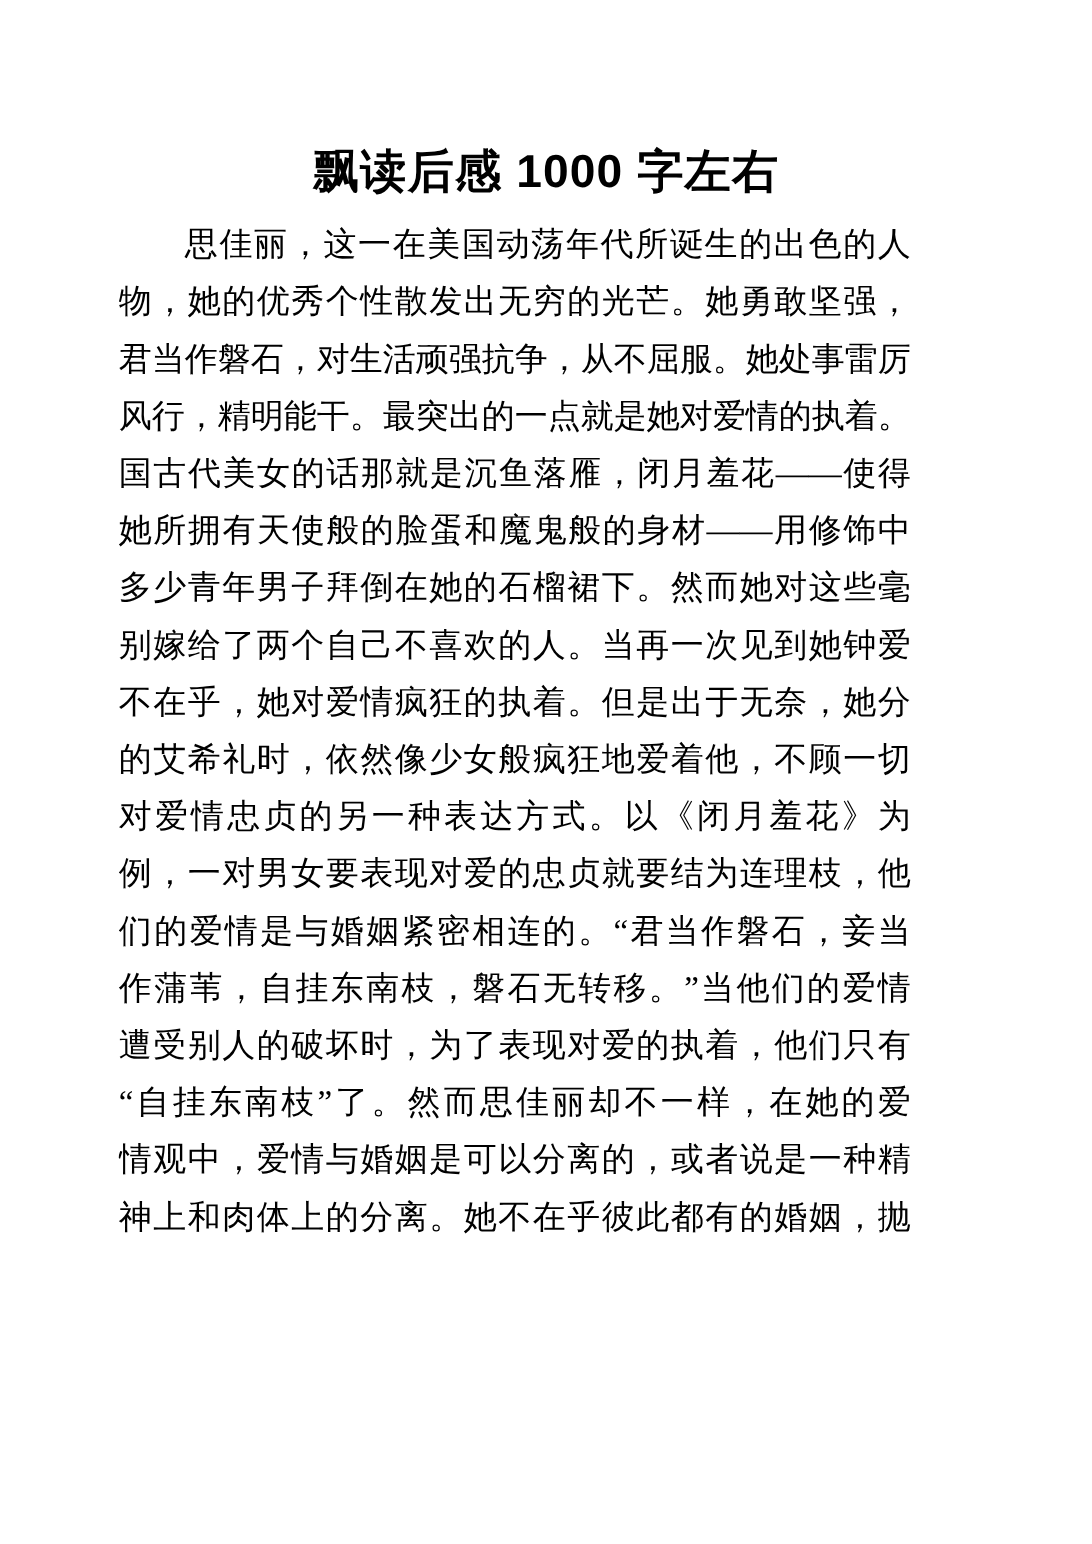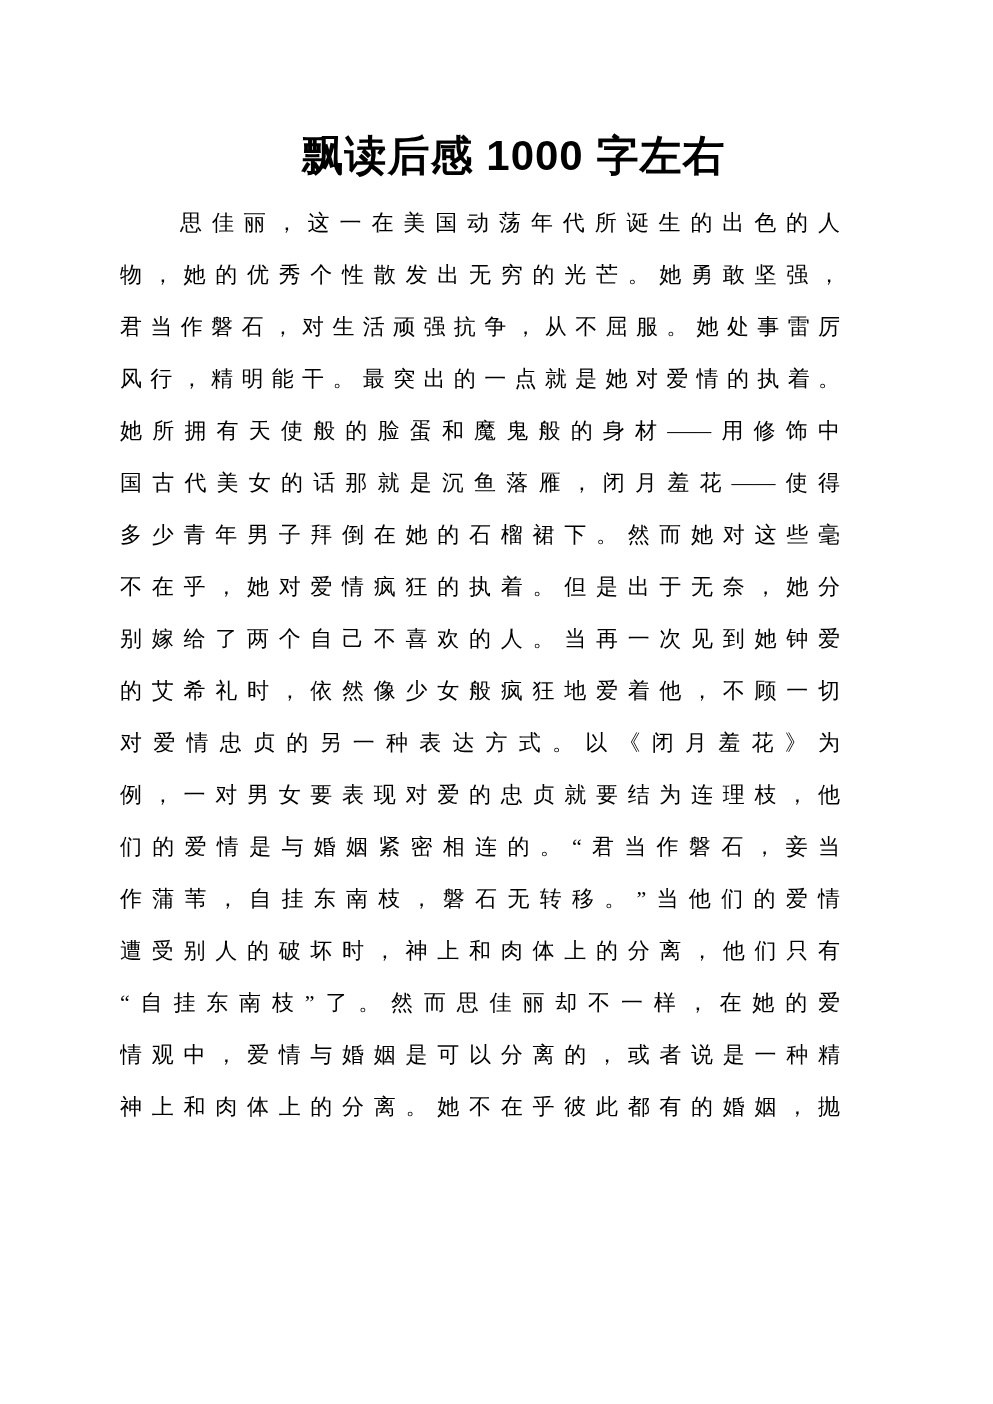--- a/index.html
+++ b/index.html
@@ -5,37 +5,36 @@
   * { margin: 0; padding: 0; box-sizing: border-box; }
   html, body { background: #ffffff; }
   .page {
     position: relative;
     width: 993px;
     height: 1404px;
     margin: 0 auto;
     background: #ffffff;
     color: #000000;
     overflow: hidden;
-    padding-left: 34px;
   }
   .doc-title {
     padding-top: 130px;
     text-align: center;
     font-family: "Liberation Sans", "DejaVu Sans", sans-serif;
     font-weight: bold;
     font-size: 42px;
     line-height: 52px;
     color: #000000;
     letter-spacing: 1px;
   }
   .doc-body {
-    margin: 15px auto 0 86px;
+    margin: 15px auto 0 108px;
     width: 720px;
     font-family: "Liberation Serif", "DejaVu Serif", serif;
-    font-size: 22px;
+    font-size: 30px;
     color: #000000;
   }
   .doc-line {
     height: 52px;
     line-height: 52px;
     text-align: justify;
     text-align-last: justify;
     overflow: hidden;
     white-space: normal;
   }
@@ -48,29 +47,29 @@
 
 <div class="page">
 
   <h1 class="doc-title">飘读后感 1000 字左右</h1>
 
   <div class="doc-body">
     <div class="doc-line first-line">思佳丽，这一在美国动荡年代所诞生的出色的人</div>
     <div class="doc-line">物，她的优秀个性散发出无穷的光芒。她勇敢坚强，</div>
     <div class="doc-line">君当作磐石，对生活顽强抗争，从不屈服。她处事雷厉</div>
     <div class="doc-line">风行，精明能干。最突出的一点就是她对爱情的执着。</div>
+    <div class="doc-line">国古代美女的话那就是沉鱼落雁，闭月羞花——使得</div>
     <div class="doc-line">她所拥有天使般的脸蛋和魔鬼般的身材——用修饰中</div>
-    <div class="doc-line">国古代美女的话那就是沉鱼落雁，闭月羞花——使得</div>
     <div class="doc-line">多少青年男子拜倒在她的石榴裙下。然而她对这些毫</div>
+    <div class="doc-line">别嫁给了两个自己不喜欢的人。当再一次见到她钟爱</div>
     <div class="doc-line">不在乎，她对爱情疯狂的执着。但是出于无奈，她分</div>
-    <div class="doc-line">别嫁给了两个自己不喜欢的人。当再一次见到她钟爱</div>
     <div class="doc-line">的艾希礼时，依然像少女般疯狂地爱着他，不顾一切</div>
     <div class="doc-line">对爱情忠贞的另一种表达方式。以《闭月羞花》为</div>
     <div class="doc-line">例，一对男女要表现对爱的忠贞就要结为连理枝，他</div>
     <div class="doc-line">们的爱情是与婚姻紧密相连的。“君当作磐石，妾当</div>
     <div class="doc-line">作蒲苇，自挂东南枝，磐石无转移。”当他们的爱情</div>
-    <div class="doc-line">遭受别人的破坏时，神上和肉体上的分离，他们只有</div>
+    <div class="doc-line">遭受别人的破坏时，为了表现对爱的执着，他们只有</div>
     <div class="doc-line">“自挂东南枝”了。然而思佳丽却不一样，在她的爱</div>
     <div class="doc-line">情观中，爱情与婚姻是可以分离的，或者说是一种精</div>
     <div class="doc-line">神上和肉体上的分离。她不在乎彼此都有的婚姻，抛</div>
   </div>
 
 </div>
 
 </body></html>

